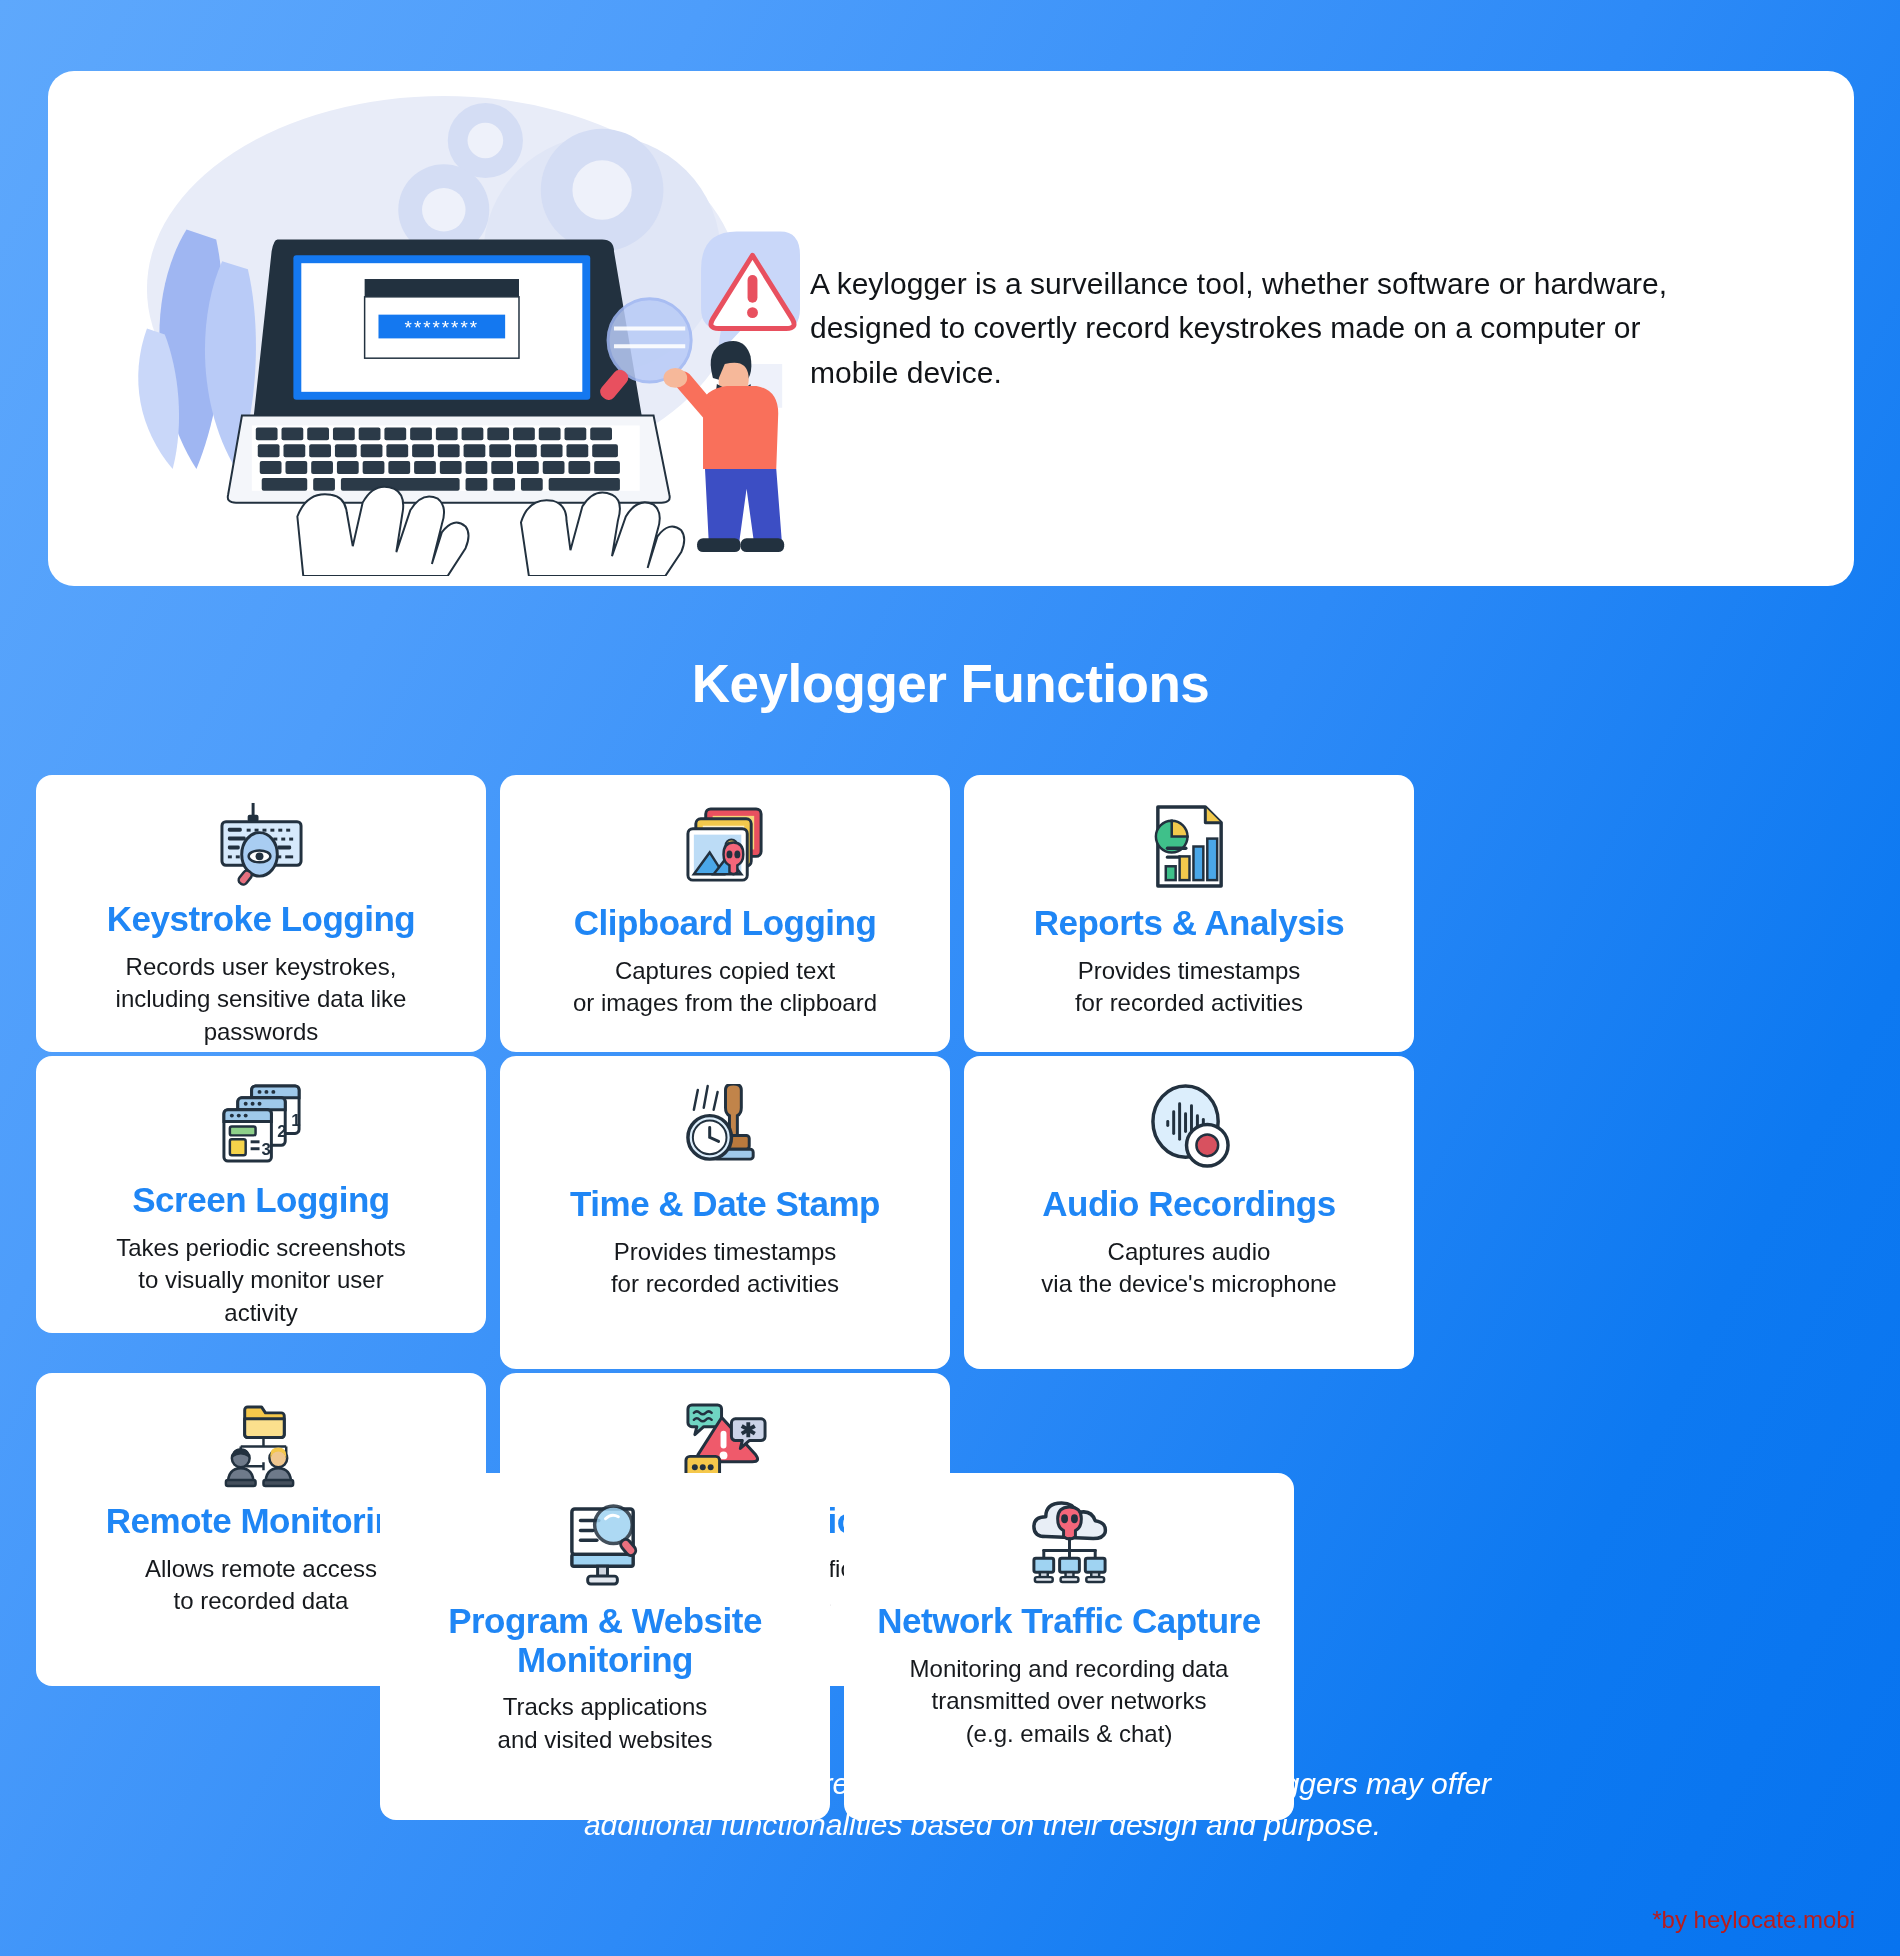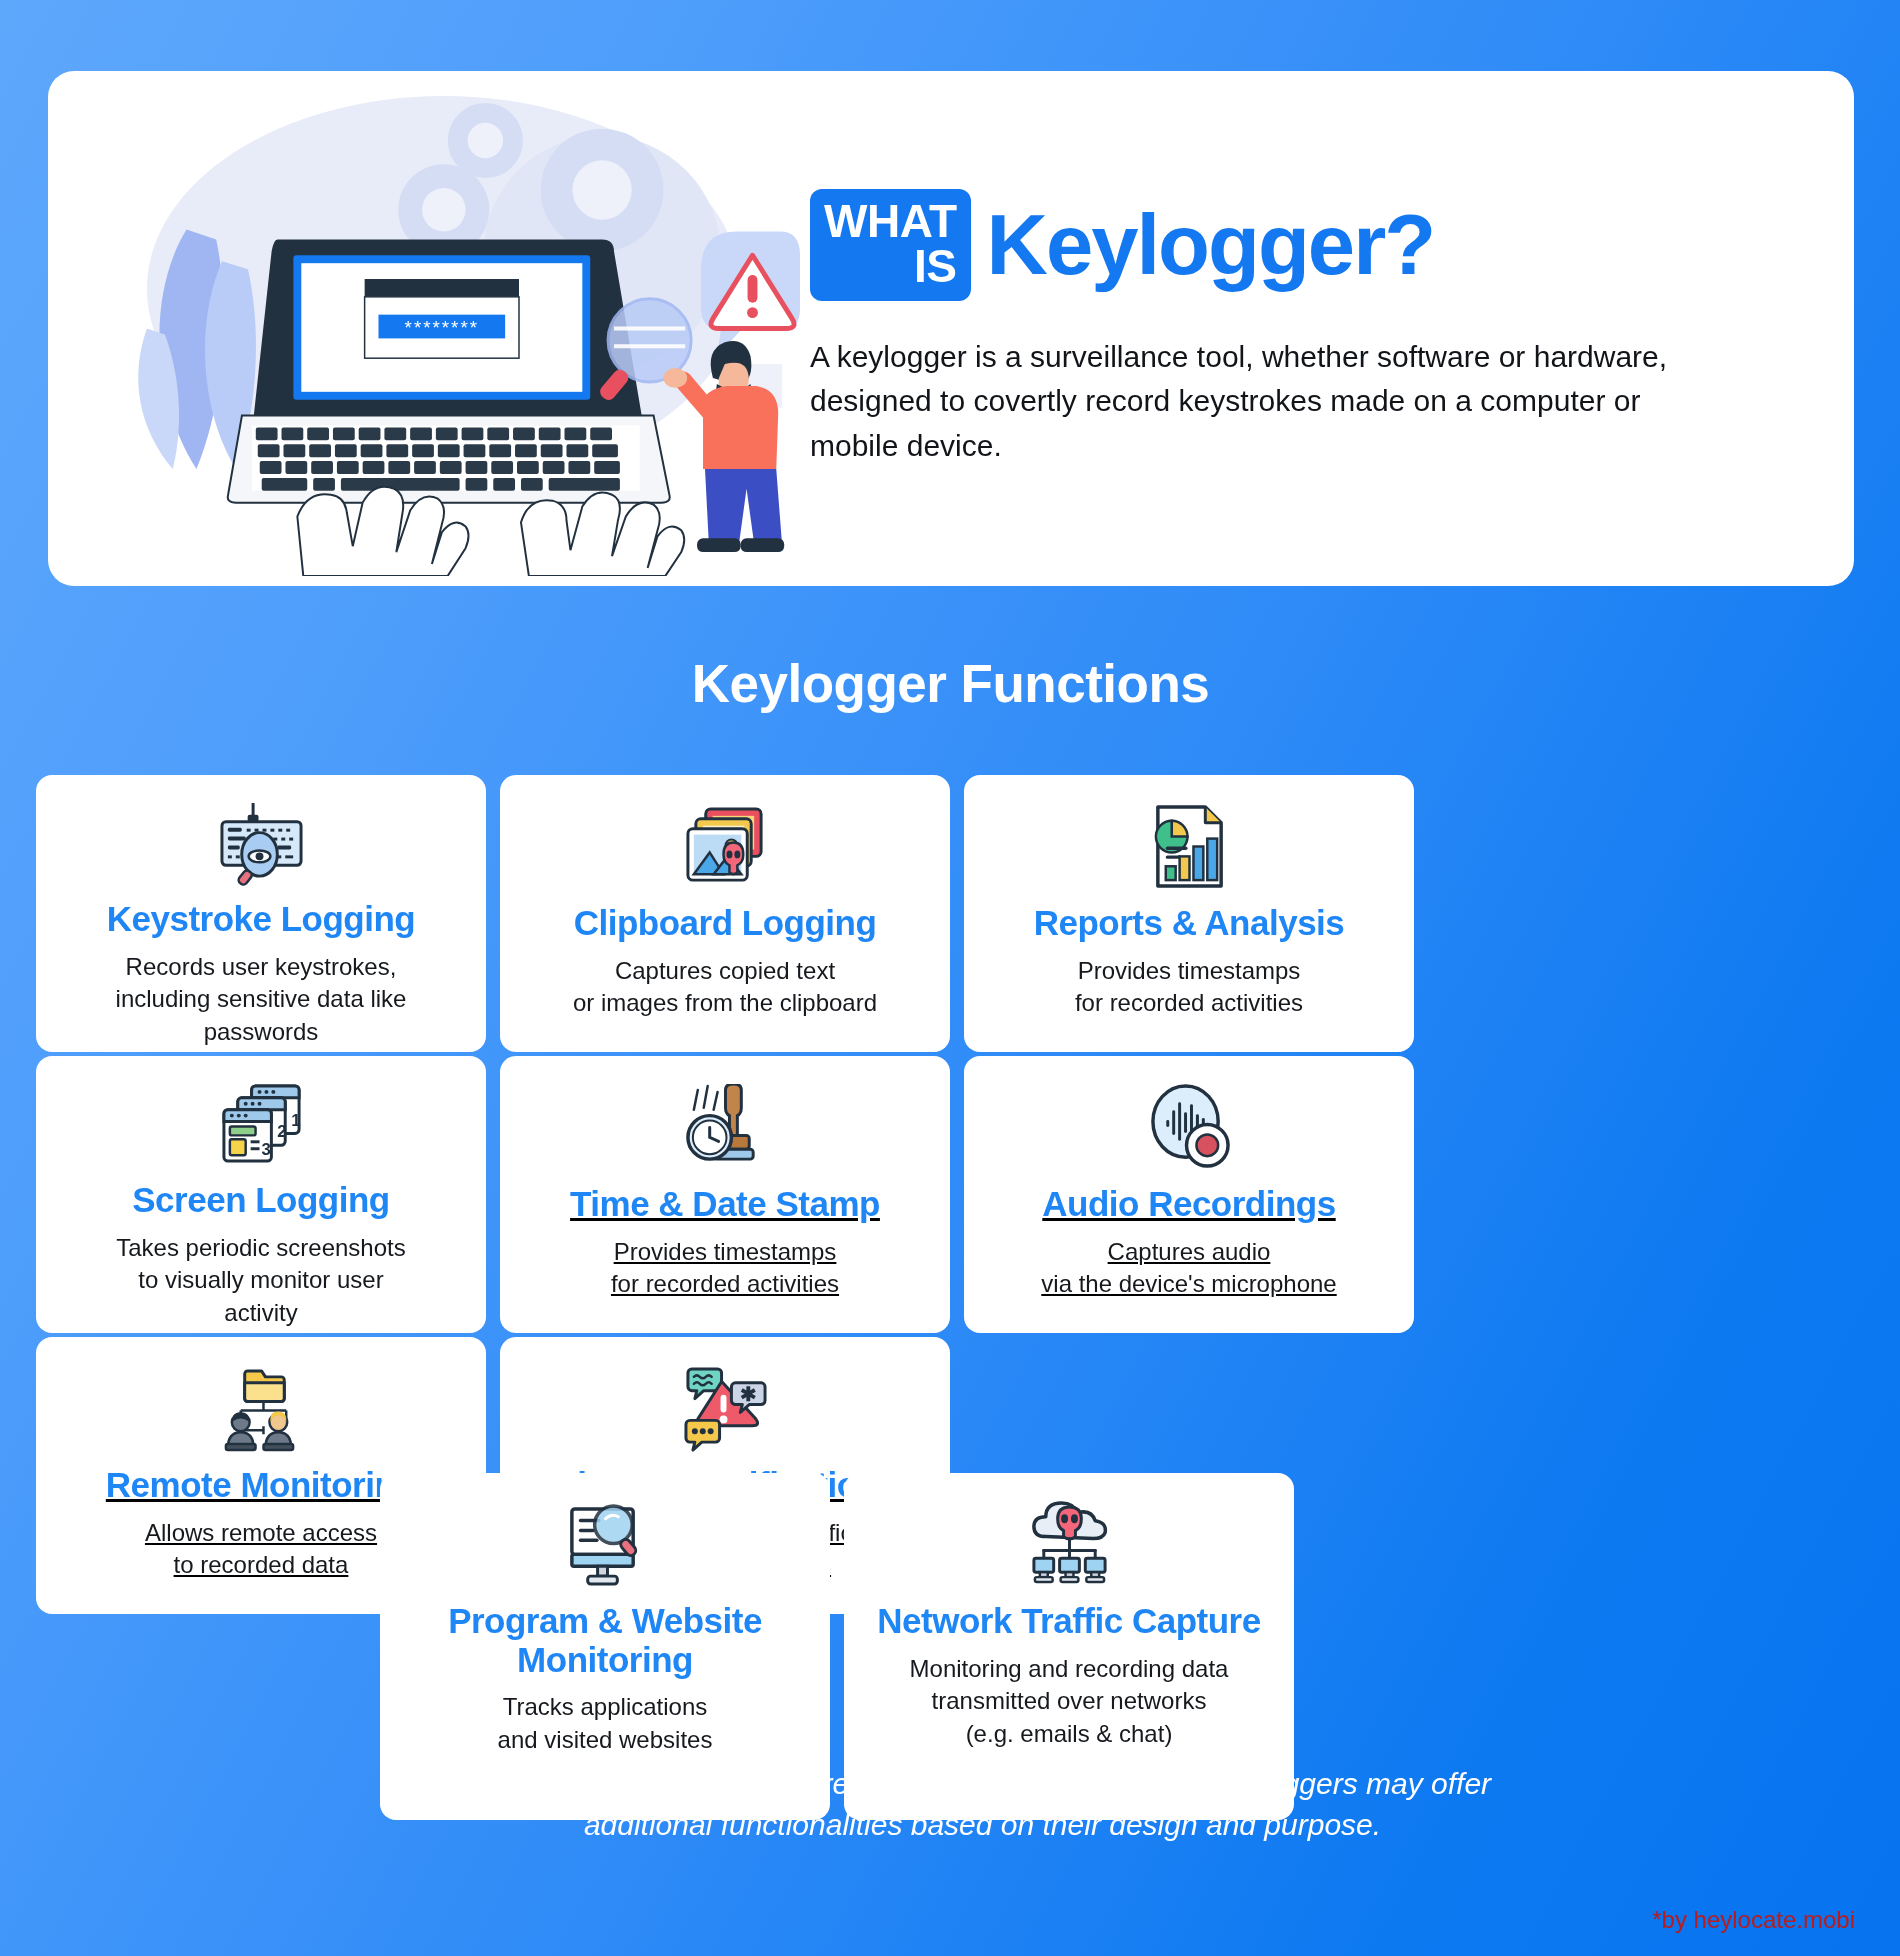--- a/index.html
+++ b/index.html
@@ -119,21 +119,21 @@
     width: 450px;
     background: #ffffff;
     border-radius: 16px;
     padding: 26px 22px 30px 22px;
     display: flex;
     flex-direction: column;
     align-items: center;
   }
 
   .fn-card.row1 { height: 277px; }
-  .fn-card.row2 { height: 277px; text-decoration: underline; }
+  .fn-card.row2 { height: 313px; }
   .fn-card.row3 { height: 347px; }
 
   .fn-icon {
     height: 91px;
     width: 99px;
     margin-bottom: 12px;
     display: flex;
     align-items: center;
     justify-content: center;
   }
@@ -304,27 +304,20 @@
         <path d="M662 340 L 636 310 Q 628 302 636 296 Q 644 290 650 298 L 672 324 Z" fill="#f9705b"></path>
         <ellipse cx="634" cy="300" rx="12" ry="10" fill="#f6b89a"></ellipse>
         <path d="M664 392 L 736 392 L 742 470 L 714 470 L 706 412 L 698 470 L 668 470 Z" fill="#3c4ec4"></path>
         <rect x="700" y="462" width="44" height="14" rx="6" fill="#22313f"></rect>
         <rect x="656" y="462" width="44" height="14" rx="6" fill="#22313f"></rect>
       </g>
     </svg>
   </div>
 
   <div class="hero-text">
-    <div class="hero-title-row">
-      <div class="what-is-badge">
-        <span class="w-what">WHAT</span>
-        <span class="w-is">IS</span>
-      </div>
-      <h1 class="hero-heading">Keylogger?</h1>
-    </div>
     <p class="hero-paragraph">A keylogger is a surveillance tool, whether software or hardware, designed to covertly record keystrokes made on a computer or mobile device.</p>
   </div>
 </div>
 
 <h2 class="section-heading">Keylogger Functions</h2>
 
 <div class="grid">
 
   <div class="fn-card row1">
     <div class="fn-icon">

